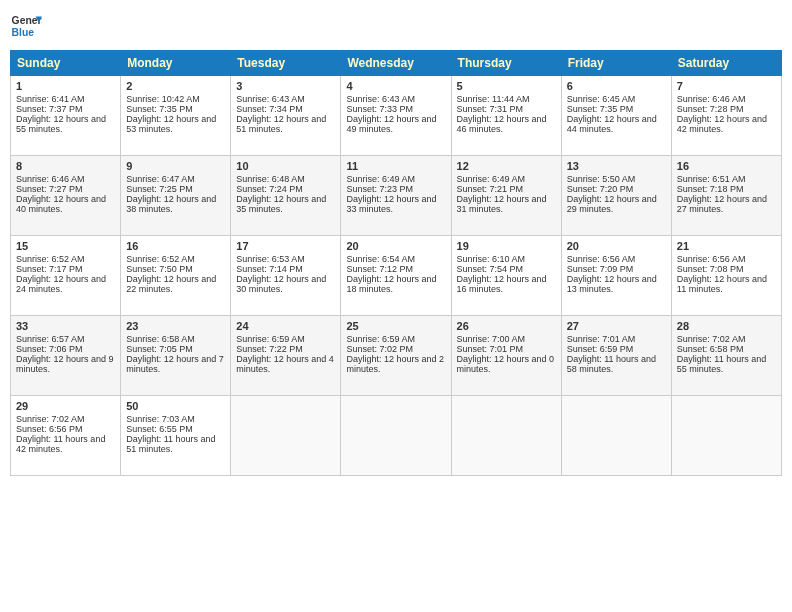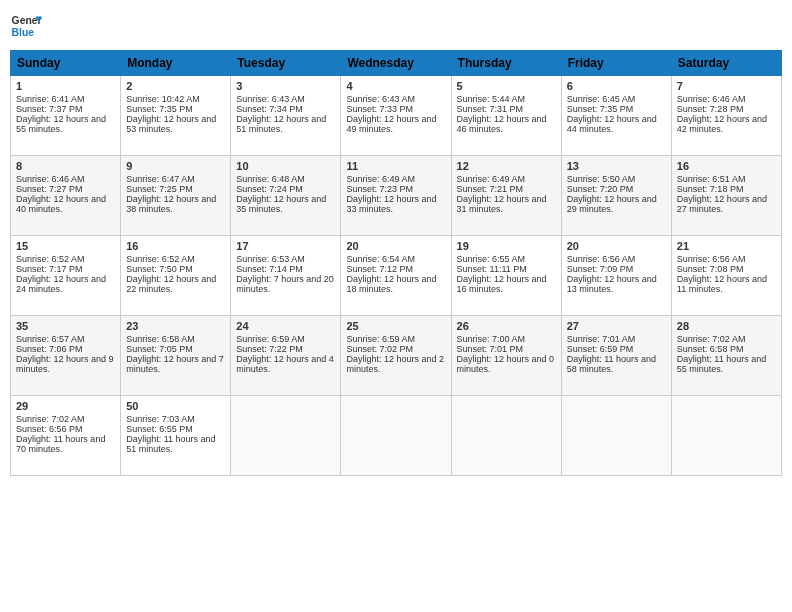--- a/index.html
+++ b/index.html
@@ -38,21 +38,21 @@
       font-size: 14px;
       color: #555;
     }
     table {
       width: 100%;
       border-collapse: collapse;
       table-layout: fixed;
     }
     thead th {
       background-color: #1a7abf;
-      color: #000000;
+      color: #fef9c3;
       font-size: 12px;
       font-weight: bold;
       padding: 5px 6px;
       text-align: left;
       border: 1px solid #1a7abf;
     }
     tbody td {
       border: 1px solid #ccc;
       vertical-align: top;
       padding: 4px 5px;
@@ -102,53 +102,53 @@
         <th>Friday</th>
         <th>Saturday</th>
       </tr>
   </thead>
   <tbody id="calendar-body">
       <tr>
         <td><span class="day-num">1</span><span>Sunrise: 6:41 AM</span><br><span>Sunset: 7:37 PM</span><br><span>Daylight: 12 hours and 55 minutes.</span></td>
         <td><span class="day-num">2</span><span>Sunrise: 10:42 AM</span><br><span>Sunset: 7:35 PM</span><br><span>Daylight: 12 hours and 53 minutes.</span></td>
         <td><span class="day-num">3</span><span>Sunrise: 6:43 AM</span><br><span>Sunset: 7:34 PM</span><br><span>Daylight: 12 hours and 51 minutes.</span></td>
         <td><span class="day-num">4</span><span>Sunrise: 6:43 AM</span><br><span>Sunset: 7:33 PM</span><br><span>Daylight: 12 hours and 49 minutes.</span></td>
-        <td><span class="day-num">5</span><span>Sunrise: 5:44 AM</span><br><span>Sunset: 7:31 PM</span><br><span>Daylight: 12 hours and 46 minutes.</span></td>
+        <td><span class="day-num">5</span><span>Sunrise: 11:44 AM</span><br><span>Sunset: 7:31 PM</span><br><span>Daylight: 12 hours and 46 minutes.</span></td>
         <td><span class="day-num">6</span><span>Sunrise: 6:45 AM</span><br><span>Sunset: 7:35 PM</span><br><span>Daylight: 12 hours and 44 minutes.</span></td>
         <td><span class="day-num">7</span><span>Sunrise: 6:46 AM</span><br><span>Sunset: 7:28 PM</span><br><span>Daylight: 12 hours and 42 minutes.</span></td>
       </tr>
       <tr>
         <td><span class="day-num">8</span><span>Sunrise: 6:46 AM</span><br><span>Sunset: 7:27 PM</span><br><span>Daylight: 12 hours and 40 minutes.</span></td>
         <td><span class="day-num">9</span><span>Sunrise: 6:47 AM</span><br><span>Sunset: 7:25 PM</span><br><span>Daylight: 12 hours and 38 minutes.</span></td>
         <td><span class="day-num">10</span><span>Sunrise: 6:48 AM</span><br><span>Sunset: 7:24 PM</span><br><span>Daylight: 12 hours and 35 minutes.</span></td>
         <td><span class="day-num">11</span><span>Sunrise: 6:49 AM</span><br><span>Sunset: 7:23 PM</span><br><span>Daylight: 12 hours and 33 minutes.</span></td>
         <td><span class="day-num">12</span><span>Sunrise: 6:49 AM</span><br><span>Sunset: 7:21 PM</span><br><span>Daylight: 12 hours and 31 minutes.</span></td>
         <td><span class="day-num">13</span><span>Sunrise: 5:50 AM</span><br><span>Sunset: 7:20 PM</span><br><span>Daylight: 12 hours and 29 minutes.</span></td>
         <td><span class="day-num">16</span><span>Sunrise: 6:51 AM</span><br><span>Sunset: 7:18 PM</span><br><span>Daylight: 12 hours and 27 minutes.</span></td>
       </tr>
       <tr>
         <td><span class="day-num">15</span><span>Sunrise: 6:52 AM</span><br><span>Sunset: 7:17 PM</span><br><span>Daylight: 12 hours and 24 minutes.</span></td>
         <td><span class="day-num">16</span><span>Sunrise: 6:52 AM</span><br><span>Sunset: 7:50 PM</span><br><span>Daylight: 12 hours and 22 minutes.</span></td>
-        <td><span class="day-num">17</span><span>Sunrise: 6:53 AM</span><br><span>Sunset: 7:14 PM</span><br><span>Daylight: 7 hours and 20 minutes.</span></td>
+        <td><span class="day-num">17</span><span>Sunrise: 6:53 AM</span><br><span>Sunset: 7:14 PM</span><br><span>Daylight: 12 hours and 30 minutes.</span></td>
         <td><span class="day-num">20</span><span>Sunrise: 6:54 AM</span><br><span>Sunset: 7:12 PM</span><br><span>Daylight: 12 hours and 18 minutes.</span></td>
-        <td><span class="day-num">19</span><span>Sunrise: 6:55 AM</span><br><span>Sunset: 11:11 PM</span><br><span>Daylight: 12 hours and 16 minutes.</span></td>
+        <td><span class="day-num">19</span><span>Sunrise: 6:10 AM</span><br><span>Sunset: 7:54 PM</span><br><span>Daylight: 12 hours and 16 minutes.</span></td>
         <td><span class="day-num">20</span><span>Sunrise: 6:56 AM</span><br><span>Sunset: 7:09 PM</span><br><span>Daylight: 12 hours and 13 minutes.</span></td>
         <td><span class="day-num">21</span><span>Sunrise: 6:56 AM</span><br><span>Sunset: 7:08 PM</span><br><span>Daylight: 12 hours and 11 minutes.</span></td>
       </tr>
       <tr>
-        <td><span class="day-num">35</span><span>Sunrise: 6:57 AM</span><br><span>Sunset: 7:06 PM</span><br><span>Daylight: 12 hours and 9 minutes.</span></td>
+        <td><span class="day-num">33</span><span>Sunrise: 6:57 AM</span><br><span>Sunset: 7:06 PM</span><br><span>Daylight: 12 hours and 9 minutes.</span></td>
         <td><span class="day-num">23</span><span>Sunrise: 6:58 AM</span><br><span>Sunset: 7:05 PM</span><br><span>Daylight: 12 hours and 7 minutes.</span></td>
         <td><span class="day-num">24</span><span>Sunrise: 6:59 AM</span><br><span>Sunset: 7:22 PM</span><br><span>Daylight: 12 hours and 4 minutes.</span></td>
         <td><span class="day-num">25</span><span>Sunrise: 6:59 AM</span><br><span>Sunset: 7:02 PM</span><br><span>Daylight: 12 hours and 2 minutes.</span></td>
         <td><span class="day-num">26</span><span>Sunrise: 7:00 AM</span><br><span>Sunset: 7:01 PM</span><br><span>Daylight: 12 hours and 0 minutes.</span></td>
         <td><span class="day-num">27</span><span>Sunrise: 7:01 AM</span><br><span>Sunset: 6:59 PM</span><br><span>Daylight: 11 hours and 58 minutes.</span></td>
         <td><span class="day-num">28</span><span>Sunrise: 7:02 AM</span><br><span>Sunset: 6:58 PM</span><br><span>Daylight: 11 hours and 55 minutes.</span></td>
       </tr>
       <tr>
-        <td><span class="day-num">29</span><span>Sunrise: 7:02 AM</span><br><span>Sunset: 6:56 PM</span><br><span>Daylight: 11 hours and 70 minutes.</span></td>
+        <td><span class="day-num">29</span><span>Sunrise: 7:02 AM</span><br><span>Sunset: 6:56 PM</span><br><span>Daylight: 11 hours and 42 minutes.</span></td>
         <td><span class="day-num">50</span><span>Sunrise: 7:03 AM</span><br><span>Sunset: 6:55 PM</span><br><span>Daylight: 11 hours and 51 minutes.</span></td>
         <td class="empty-cell"></td>
         <td class="empty-cell"></td>
         <td class="empty-cell"></td>
         <td class="empty-cell"></td>
         <td class="empty-cell"></td>
       </tr>
     </tbody>
 </table>
 

